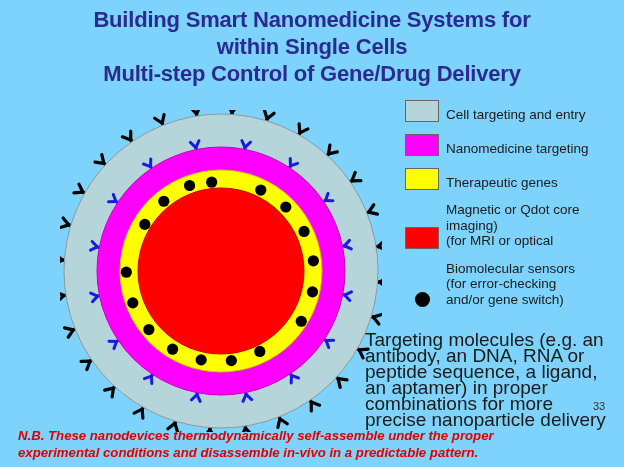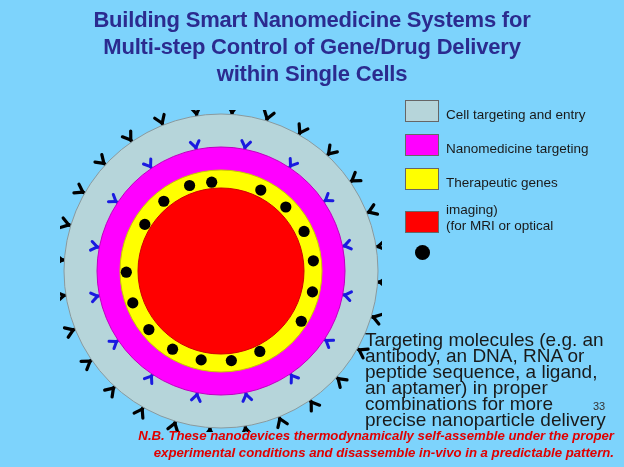--- a/index.html
+++ b/index.html
@@ -96,43 +96,43 @@
   #nb-note {
     position: absolute;
     left: 18px;
     top: 428px;
     width: 596px;
     color: #e00000;
     font-weight: bold;
     font-style: italic;
     font-size: 13.2px;
     line-height: 16.5px;
-    text-align: right;
+    text-align: left;
   }
   #nb-note .nbline { display: block; white-space: nowrap; }
 
   
   #slide-number {
     position: absolute;
     left: 593px;
     top: 400px;
     font-size: 11px;
     color: #333333;
     font-weight: normal;
   }
 </style>
 </head>
 <body>
 
 <div id="slide">
 
   <div id="title">
     <span class="tline">Building Smart Nanomedicine Systems for</span>
+    <span class="tline">within Single Cells</span>
     <span class="tline">Multi-step Control of Gene/Drug Delivery</span>
-    <span class="tline">within Single Cells</span>
   </div>
 
   <div id="diagram">
     <svg width="322" height="322" viewBox="0 0 322 322" xmlns="http://www.w3.org/2000/svg">
       <g id="antibodies-outer">
           <g>
             <line x1="171.32" y1="13.36" x2="172.09" y2="2.39" stroke="#000000" stroke-width="3.2" stroke-linecap="round"></line>
             <line x1="172.09" y1="2.39" x2="167.59" y2="-5.41" stroke="#000000" stroke-width="3.2" stroke-linecap="round"></line>
             <line x1="172.09" y1="2.39" x2="177.63" y2="-4.70" stroke="#000000" stroke-width="3.2" stroke-linecap="round"></line>
           </g>
@@ -407,28 +407,34 @@
       <div class="legend-label">
         <span>Therapeutic genes</span>
       </div>
     </div>
 
     <div class="legend-row">
       <div class="swatch-cell">
         <div class="swatch" style="background: rgb(255, 0, 0);"></div>
       </div>
       <div class="legend-label">
+        <span>Magnetic or Qdot core</span>
         <span class="sub">imaging)</span>
         <span class="sub">(for MRI or optical</span>
       </div>
     </div>
 
     <div class="legend-row">
       <div class="swatch-cell">
         <div class="dot-swatch" style="background: rgb(0, 0, 0);"></div>
+      </div>
+      <div class="legend-label">
+        <span>Biomolecular sensors</span>
+        <span class="sub">(for error-checking</span>
+        <span class="sub">and/or gene switch)</span>
       </div>
     </div>
 
   </div>
 
   <div id="targeting-note">Targeting molecules (e.g. an antibody, an DNA, RNA or peptide sequence, a ligand, an aptamer) in proper combinations for more precise nanoparticle delivery</div>
 
   <div id="nb-note">
     <span class="nbline">N.B.  These nanodevices thermodynamically self-assemble under the proper</span>
     <span class="nbline">experimental conditions and disassemble in-vivo in a predictable pattern.</span>

